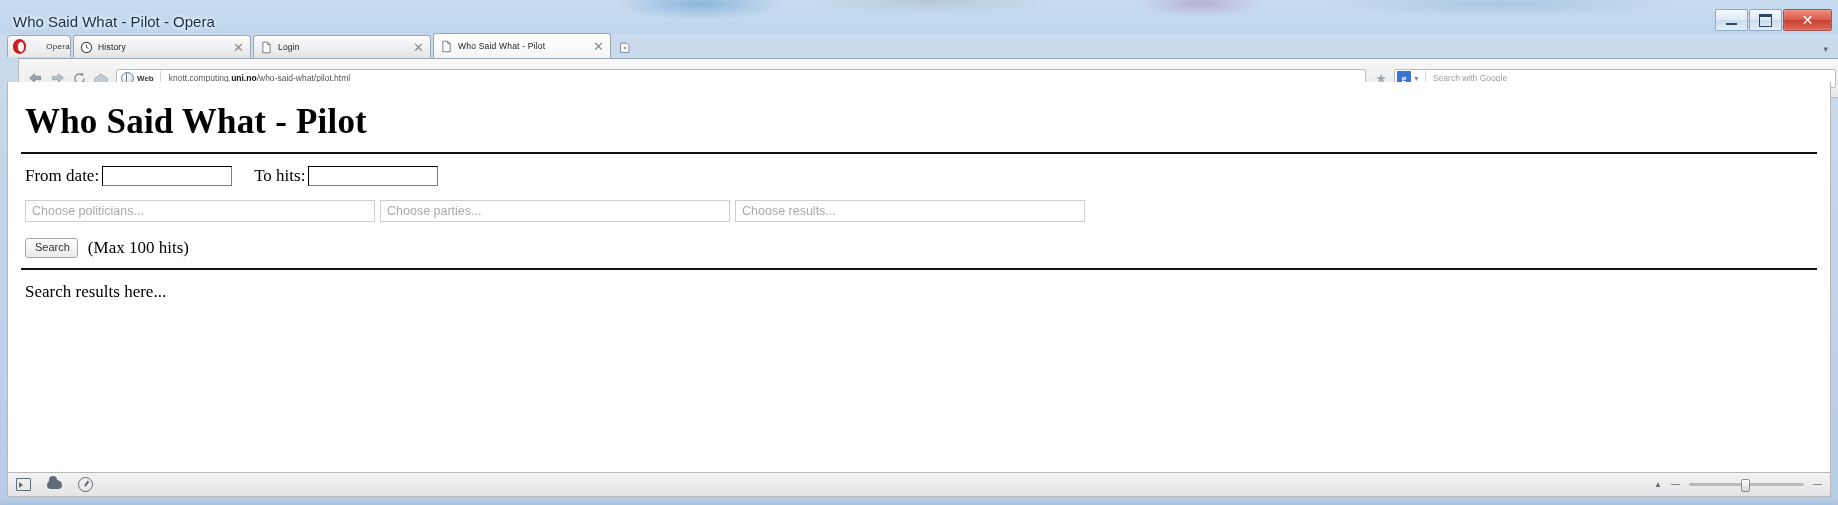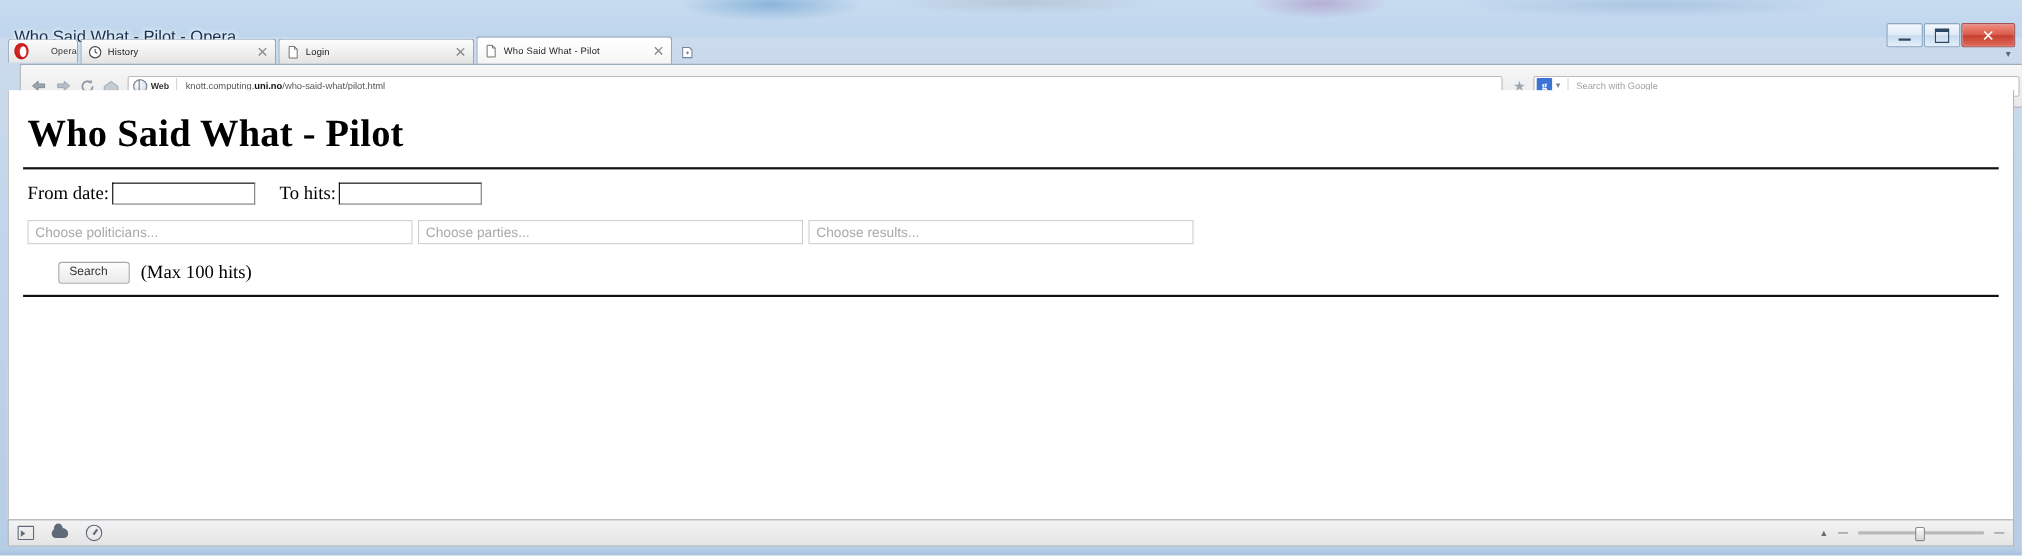--- a/index.html
+++ b/index.html
@@ -34,21 +34,21 @@
       radial-gradient(ellipse 180px 16px at 930px 2px, rgba(160,170,180,.40), rgba(160,170,180,0) 70%),
       radial-gradient(ellipse 90px 20px at 1200px 3px, rgba(150,90,160,.35), rgba(150,90,160,0) 70%),
       radial-gradient(ellipse 260px 18px at 1500px 4px, rgba(120,160,200,.35), rgba(120,160,200,0) 70%),
       linear-gradient(to bottom, #c8dcf0, #bed5ec);
     pointer-events: none;
   }
 
   
   .titlebar {
     position: absolute;
-    left: 0; top: 18px;
+    left: 0; top: 6px;
     width: 1838px;
     height: 31px;
     display: flex;
     align-items: center;
     text-align: center;
   }
   .title-text {
     margin-left: 13px;
     font-size: 15px;
     color: #16304d;
@@ -378,23 +378,22 @@
     align-items: center;
     margin: 0 0 6px 7px;
   }
   .search-btn {
     font-family: "Liberation Sans", sans-serif;
     font-size: 11px;
     color: #333;
     background: linear-gradient(to bottom, #fdfdfd, #eaeaea);
     border: 1px solid #a9a9a9;
     border-radius: 3px;
-    padding: 3px 19px 4px 9px;
+    padding: 3px 7px 4px 9px;
     line-height: 1;
-    margin-left: 28px;
   }
   .max-hits {
     font-size: 17px;
     color: #000;
     margin-left: 10px;
   }
   .results {
     font-size: 17px;
     color: #000;
     margin: 0 0 0 7px;
@@ -642,20 +641,21 @@
         </div>
       </div>
 
       <div class="search-row">
         <button class="search-btn">Search</button>
         <span class="max-hits">(Max 100 hits)</span>
       </div>
 
       <hr class="rule">
 
+      <div class="results">Search results here...</div>
     </div>
     <div class="vscroll"></div>
   </div>
 
   <div class="statusbar">
     <div class="status-icons">
       <div class="si">
         <div class="panel-ico"></div>
       </div>
       <div class="si">

